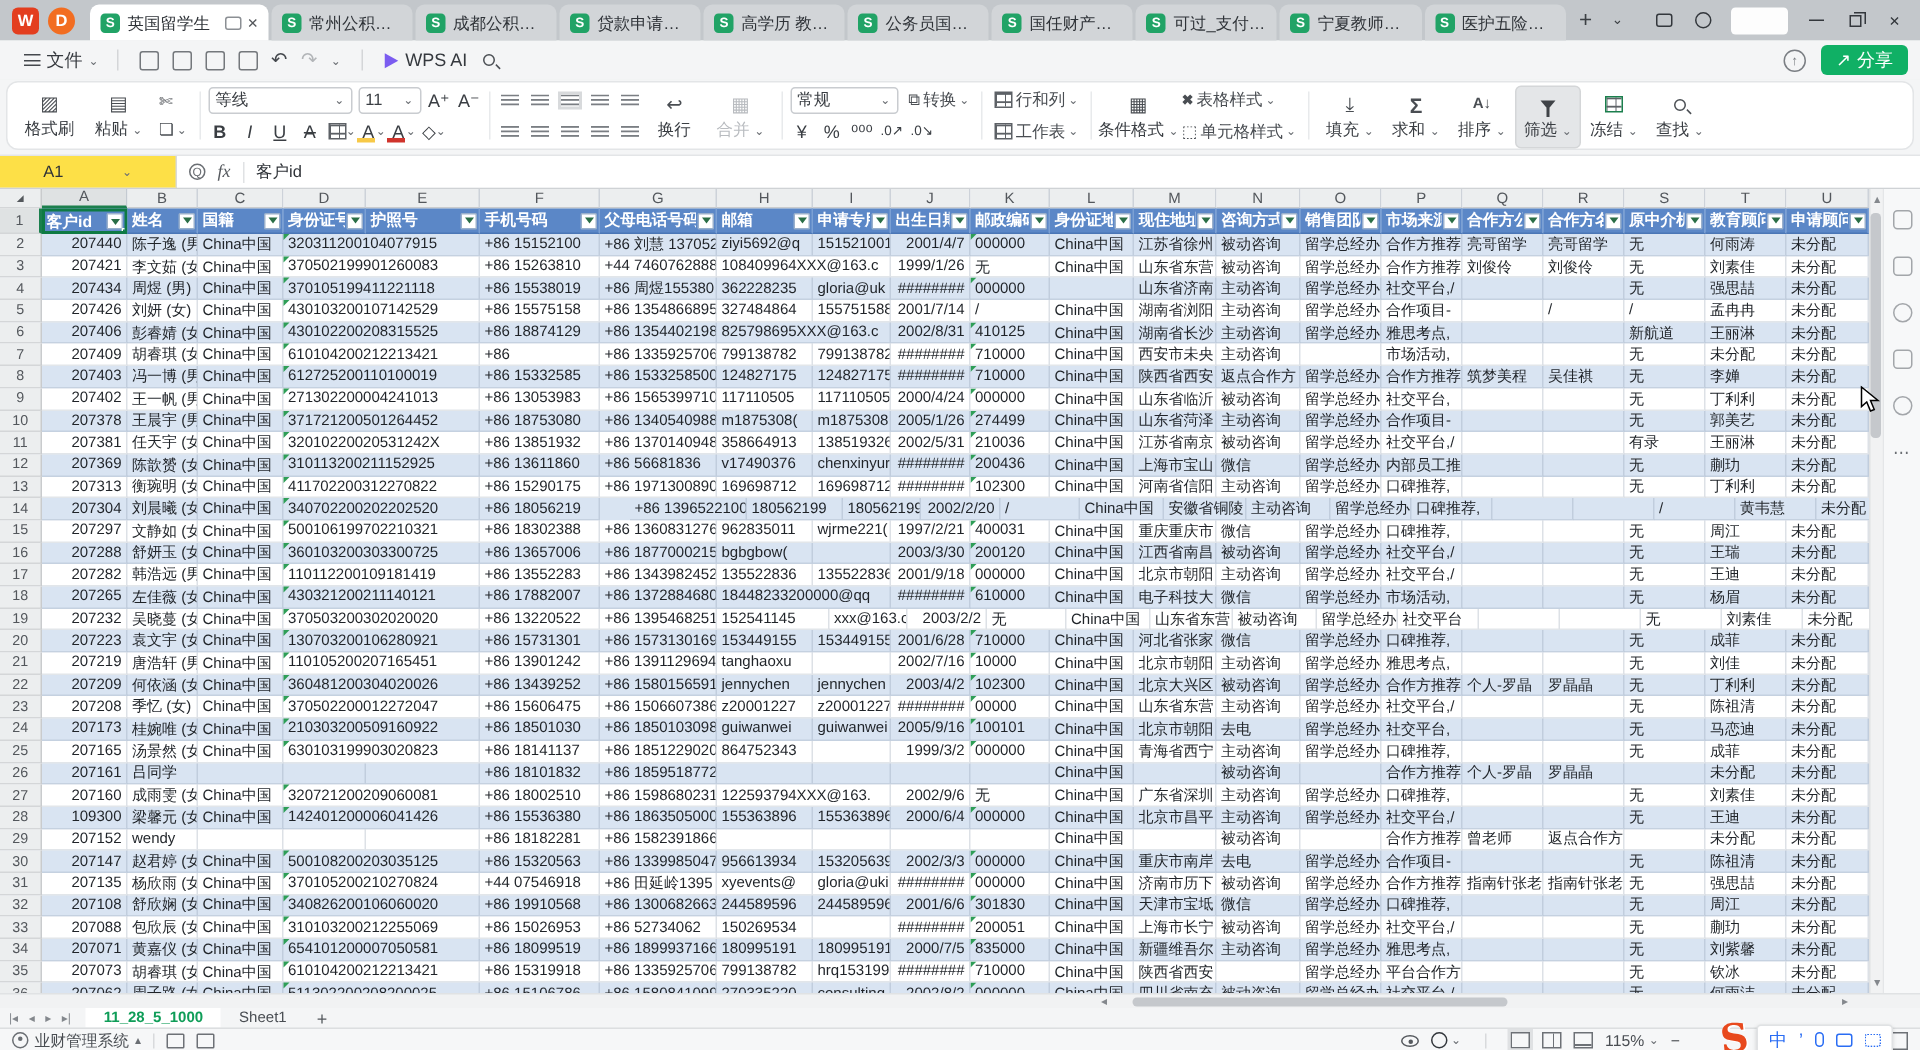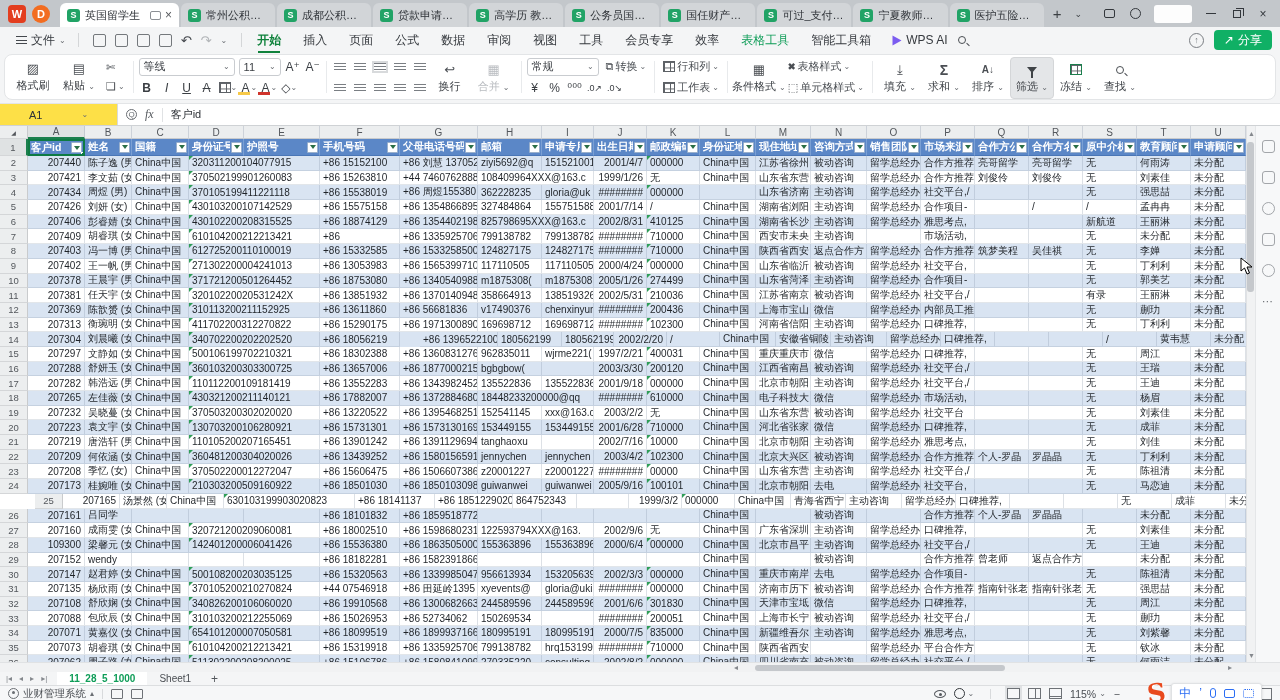--- a/index.html
+++ b/index.html
@@ -246,34 +246,20 @@
   <div class="qbar">
     <span class="qic"></span>
     <span class="qic"></span>
     <span class="qic"></span>
     <span class="qic"></span>
     <span class="qarrow">↶</span>
     <span class="qarrow dis">↷</span>
     <span class="car">⌄</span>
   </div>
   <span class="msep"></span>
-  <div style="display:flex">
-      <span class="mitem mactive">开始</span>
-      <span class="mitem">插入</span>
-      <span class="mitem">页面</span>
-      <span class="mitem">公式</span>
-      <span class="mitem">数据</span>
-      <span class="mitem">审阅</span>
-      <span class="mitem">视图</span>
-      <span class="mitem">工具</span>
-      <span class="mitem">会员专享</span>
-      <span class="mitem">效率</span>
-      <span class="mitem mgreen">表格工具</span>
-      <span class="mitem">智能工具箱</span>
-    </div>
   <span style="display:flex;align-items:center;padding:0 10px">
     <span class="ailogo"></span>
     <span>WPS AI</span>
   </span>
   <span class="mag"></span>
   <div class="mb-right">
     <span class="upcircle">↑</span>
     <span class="sharebtn">
       <span>↗</span>
       <span>分享</span>
@@ -1047,21 +1033,21 @@
       </div>
       <div class="srow drow" style="height: 14.7px;">
         <div class="rowhdr" style="height: 14.7px;">19</div>
         <div class="cell  rt" style="width: 57px;">207232</div>
         <div class="cell " style="width: 47px;">吴晓蔓 (女</div>
         <div class="cell " style="width: 57px;">China中国</div>
         <div class="cell  spill tri" style="width: 55px;">370503200302020020</div>
         <div class="cell " style="width: 76px;"></div>
         <div class="cell " style="width: 80px;">+86 13220522</div>
         <div class="cell " style="width: 78px;">+86 1395468251</div>
-        <div class="cell " style="width: 64px;">152541145</div>
+        <div class="cell " style="width: 75px;">152541145</div>
         <div class="cell " style="width: 52px;">xxx@163.c(</div>
         <div class="cell  rt" style="width: 53px;">2003/2/2</div>
         <div class="cell " style="width: 53px;">无</div>
         <div class="cell " style="width: 56px;">China中国</div>
         <div class="cell " style="width: 55px;">山东省东营</div>
         <div class="cell " style="width: 56px;">被动咨询</div>
         <div class="cell " style="width: 54px;">留学总经办</div>
         <div class="cell " style="width: 54px;">社交平台</div>
         <div class="cell " style="width: 54px;"></div>
         <div class="cell " style="width: 54px;"></div>
@@ -1182,21 +1168,21 @@
         <div class="cell " style="width: 55px;">北京市朝阳</div>
         <div class="cell " style="width: 56px;">去电</div>
         <div class="cell " style="width: 54px;">留学总经办</div>
         <div class="cell " style="width: 54px;">社交平台,</div>
         <div class="cell " style="width: 54px;"></div>
         <div class="cell " style="width: 54px;"></div>
         <div class="cell " style="width: 54px;">无</div>
         <div class="cell " style="width: 54px;">马恋迪</div>
         <div class="cell " style="width: 55px;">未分配</div>
       </div>
-      <div class="srow drow" style="height: 14.7px; padding-left: 35px;">
+      <div class="srow drow" style="height: 14.7px;">
         <div class="rowhdr" style="height: 14.7px;">25</div>
         <div class="cell  rt" style="width: 57px;">207165</div>
         <div class="cell " style="width: 47px;">汤景然 (女</div>
         <div class="cell " style="width: 57px;">China中国</div>
         <div class="cell  spill tri" style="width: 55px;">630103199903020823</div>
         <div class="cell " style="width: 76px;"></div>
         <div class="cell " style="width: 80px;">+86 18141137</div>
         <div class="cell " style="width: 78px;">+86 1851229020</div>
         <div class="cell " style="width: 64px;">864752343</div>
         <div class="cell " style="width: 52px;"></div>

